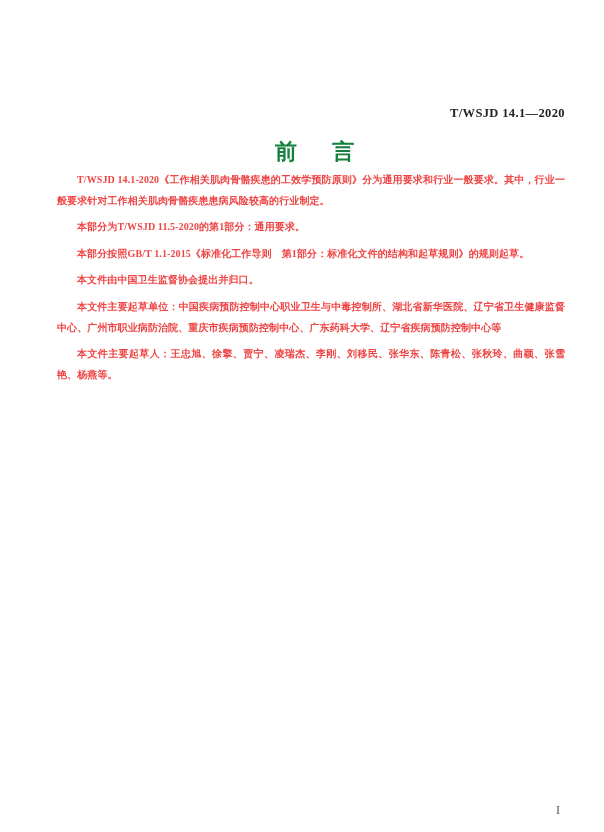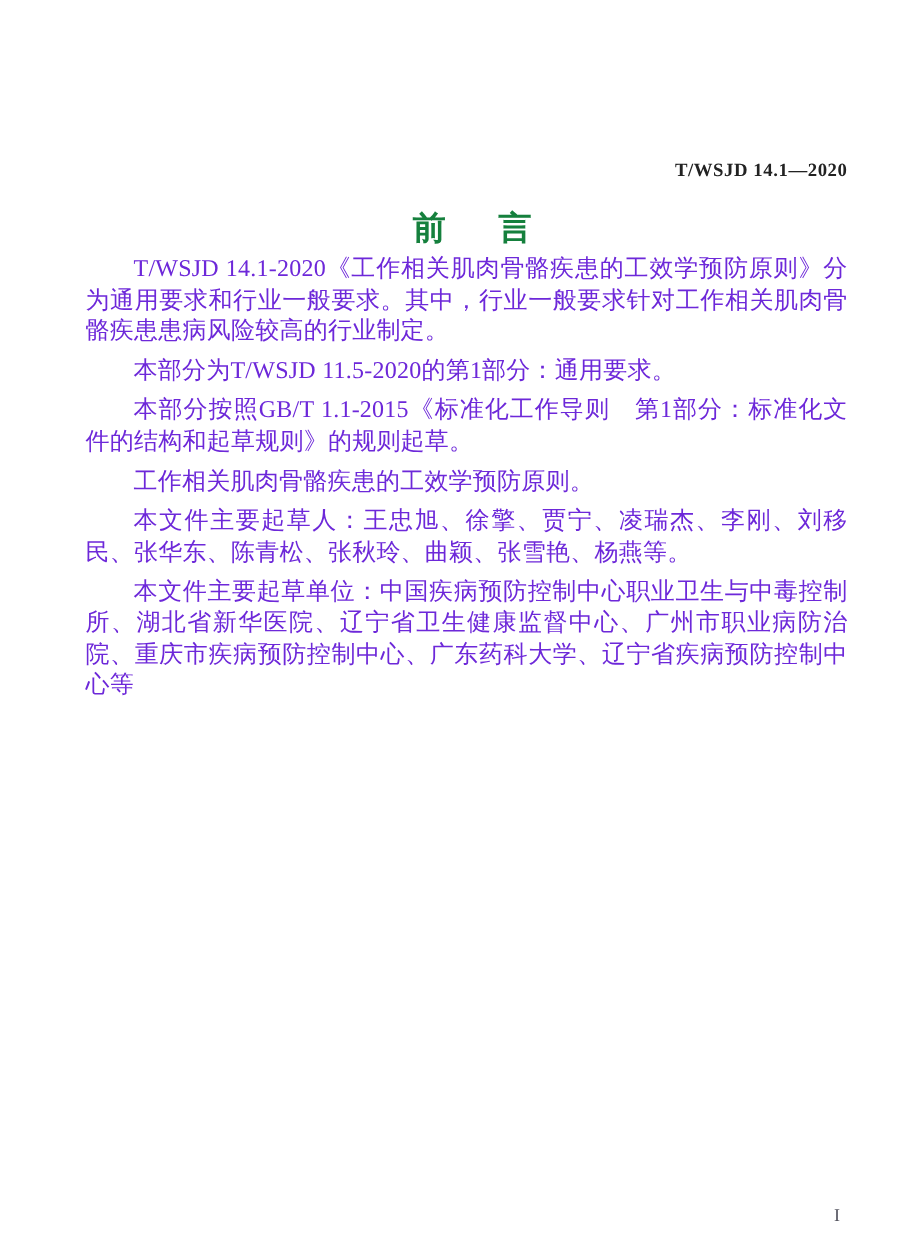--- a/index.html
+++ b/index.html
@@ -40,26 +40,26 @@
     margin: 16px;
   }
   .body-text {
     position: absolute;
     top: 170px;
     left: 57px;
     width: 508px;
   }
   .body-text p {
     margin: 0 0 6px 0;
-    font-size: 16px;
-    font-weight: 400;
+    font-size: 10px;
+    font-weight: 700;
     line-height: 20.6px;
     text-align: justify;
     text-indent: 2em;
-    color: #6d28d9;
+    color: #ef4444;
     letter-spacing: 0.01em;
   }
   .page-number {
     position: absolute;
     left: 556px;
     top: 803px;
     font-size: 12px;
     color: #555560;
     font-weight: normal;
   }
@@ -70,20 +70,20 @@
 <div class="page">
 
   <div class="doc-code">T/WSJD 14.1—2020</div>
 
   <h1 class="doc-title">前　言</h1>
 
   <div class="body-text">
     <p>T/WSJD 14.1-2020《工作相关肌肉骨骼疾患的工效学预防原则》分为通用要求和行业一般要求。其中，行业一般要求针对工作相关肌肉骨骼疾患患病风险较高的行业制定。</p>
     <p>本部分为T/WSJD 11.5-2020的第1部分：通用要求。</p>
     <p>本部分按照GB/T 1.1-2015《标准化工作导则　第1部分：标准化文件的结构和起草规则》的规则起草。</p>
-    <p>工作相关肌肉骨骼疾患的工效学预防原则。</p>
+    <p>本文件由中国卫生监督协会提出并归口。</p>
+    <p>本文件主要起草单位：中国疾病预防控制中心职业卫生与中毒控制所、湖北省新华医院、辽宁省卫生健康监督中心、广州市职业病防治院、重庆市疾病预防控制中心、广东药科大学、辽宁省疾病预防控制中心等</p>
     <p>本文件主要起草人：王忠旭、徐擎、贾宁、凌瑞杰、李刚、刘移民、张华东、陈青松、张秋玲、曲颖、张雪艳、杨燕等。</p>
-    <p>本文件主要起草单位：中国疾病预防控制中心职业卫生与中毒控制所、湖北省新华医院、辽宁省卫生健康监督中心、广州市职业病防治院、重庆市疾病预防控制中心、广东药科大学、辽宁省疾病预防控制中心等</p>
   </div>
 
   <div class="page-number">I</div>
 
 </div>
 
 </body></html>

